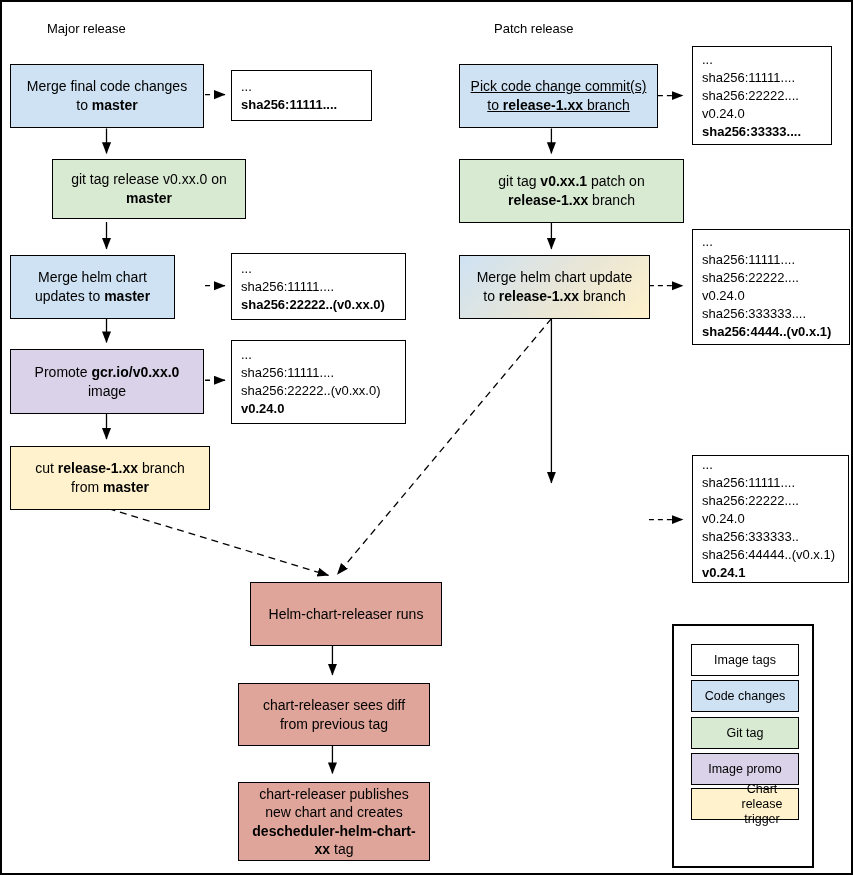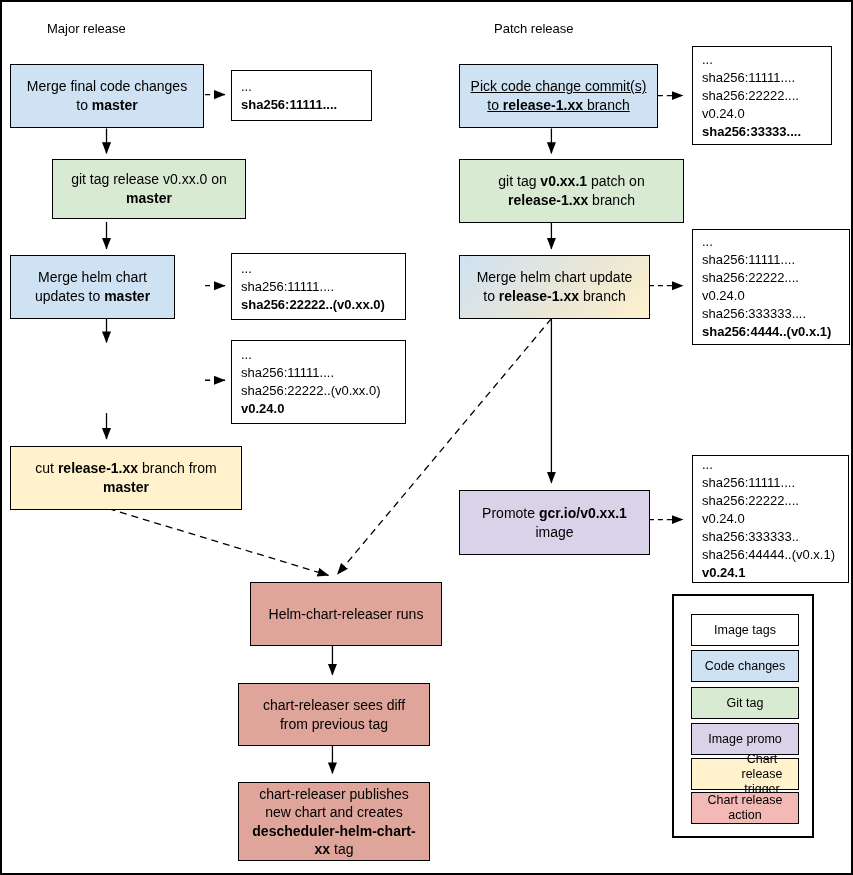--- a/index.html
+++ b/index.html
@@ -28,39 +28,39 @@
   .c-git{background:var(--git-tag,#d9ead3);}
   .c-promo{background:var(--image-promo,#d9d2e9);}
   .c-trigger{background:var(--chart-trigger,#fff2cc);}
   .c-action{background:var(--chart-action,#dfa59b);}
   .c-grad{background:linear-gradient(135deg,var(--gradient-start,#cfe2f3) 0%,#e9e6d6 55%,var(--gradient-end,#fff2cc) 100%);}
   
   #m0{left:8px;top:62px;width:194px;height:64px;}
   #m1{left:8px;top:157px;width:194px;height:60px;margin-left:42px;}
   #m2{left:8px;top:253px;width:165px;height:64px;}
   #m3{left:8px;top:347px;width:194px;height:65px;}
-  #m4{left:8px;top:444px;width:232px;height:64px;}
+  #m4{left:8px;top:444px;width:200px;height:64px;}
   #ms0{left:229px;top:68px;width:141px;height:51px;}
   #ms1{left:229px;top:251px;width:175px;height:67px;}
   #ms2{left:229px;top:338px;width:175px;height:84px;}
   
   #p0{left:457px;top:62px;width:199px;height:64px;text-decoration:underline;}
   #p1{left:457px;top:157px;width:225px;height:64px;}
   #p2{left:457px;top:253px;width:191px;height:64px;}
   #p3{left:457px;top:488px;width:191px;height:65px;}
   #ps0{left:690px;top:44px;width:140px;height:99px;}
   #ps1{left:690px;top:227px;width:158px;height:116px;}
   #ps2{left:690px;top:453px;width:157px;height:128px;}
   
   #c0{left:248px;top:580px;width:192px;height:64px;}
   #c1{left:236px;top:681px;width:192px;height:63px;}
   #c2{left:236px;top:780px;width:192px;height:79px;line-height:1.3;padding:11px 8px;}
   
   .legend{
-    position:absolute;left:670px;top:592px;width:142px;height:244px;z-index:2;
+    position:absolute;left:670px;top:622px;width:142px;height:244px;z-index:2;
     border:2.5px solid #000;background:#fff;box-sizing:border-box;
   }
   .legend-item{
     position:absolute;left:17px;width:108px;height:32px;border:1px solid #000;
     box-sizing:border-box;display:flex;align-items:center;justify-content:center;
     text-align:center;font-size:12.5px;line-height:15px;
   }
   .li-0{top:18px;background:var(--image-tags,#fff);}
   .li-1{top:54px;background:var(--code-changes,#cfe2f3);}
   .li-2{top:91px;background:var(--git-tag,#d9ead3);}
@@ -108,20 +108,23 @@
 
   <div class="box c-code" id="m0">
       <span><span>Merge final code changes to </span><span style="font-weight: bold;">master</span></span>
     </div>
   <div class="box c-git" id="m1">
       <span><span>git tag release v0.xx.0 on </span><span style="font-weight: bold;">master</span></span>
     </div>
   <div class="box c-code" id="m2">
       <span><span>Merge helm chart updates to </span><span style="font-weight: bold;">master</span></span>
     </div>
+  <div class="box c-promo" id="m3">
+      <span><span>Promote </span><span style="font-weight: bold;">gcr.io/v0.xx.0</span><span> image</span></span>
+    </div>
   <div class="box c-trigger" id="m4">
       <span><span>cut </span><span style="font-weight: bold;">release-1.xx</span><span> branch from </span><span style="font-weight: bold;">master</span></span>
     </div>
 
   <div class="sha" id="ms0">
       <div>...</div>
       <div class="b">sha256:11111....</div>
     </div>
   <div class="sha" id="ms1">
       <div>...</div>
@@ -136,23 +139,20 @@
     </div>
 
   <div class="box c-code" id="p0">
       <span><span>Pick code change commit(s) to </span><span style="font-weight: bold;">release-1.xx</span><span> branch</span></span>
     </div>
   <div class="box c-git" id="p1">
       <span><span>git tag </span><span style="font-weight: bold;">v0.xx.1</span><span> patch on </span><span style="font-weight: bold;">release-1.xx</span><span> branch</span></span>
     </div>
   <div class="box c-grad" id="p2">
       <span><span>Merge helm chart update to </span><span style="font-weight: bold;">release-1.xx</span><span> branch</span></span>
-    </div>
-  <div class="box c-promo" id="p3">
-      <span><span>Promote </span><span style="font-weight: bold;">gcr.io/v0.xx.1</span><span> image</span></span>
     </div>
 
   <div class="sha" id="ps0">
       <div>...</div>
       <div>sha256:11111....</div>
       <div>sha256:22222....</div>
       <div>v0.24.0</div>
       <div class="b">sha256:33333....</div>
     </div>
   <div class="sha" id="ps1">
@@ -182,16 +182,15 @@
   <div class="box c-action" id="c2">
       <span><span>chart-releaser publishes new chart and creates </span><span style="font-weight: bold;">descheduler-helm-chart-xx</span><span> tag</span></span>
     </div>
 
   <div class="legend">
     <div class="legend-item li-0">Image tags</div>
     <div class="legend-item li-1">Code changes</div>
     <div class="legend-item li-2">Git tag</div>
     <div class="legend-item li-3">Image promo</div>
     <div class="legend-item li-4">Chart release trigger</div>
-    <div class="legend-item li-5">Chart release action</div>
   </div>
 
 </div>
 
 </body></html>

